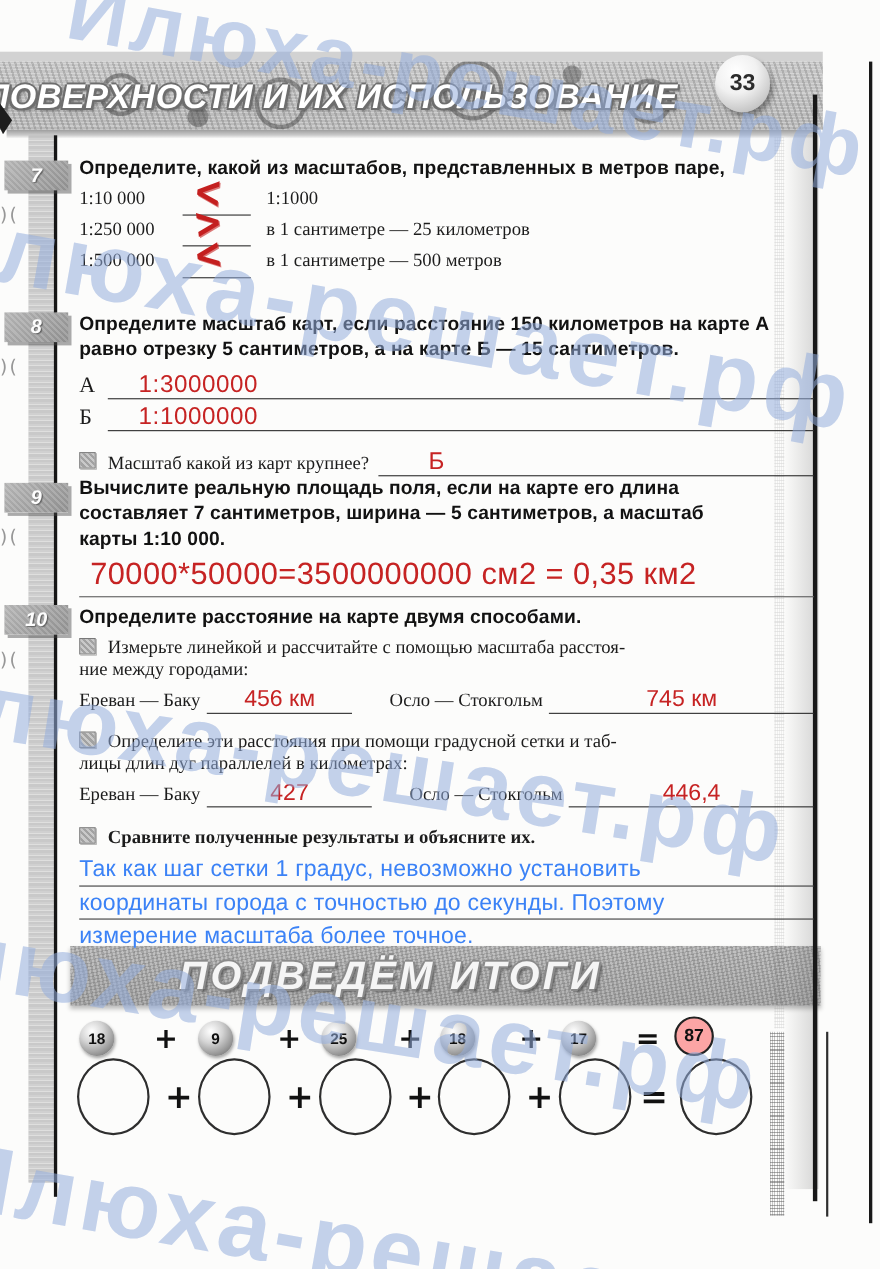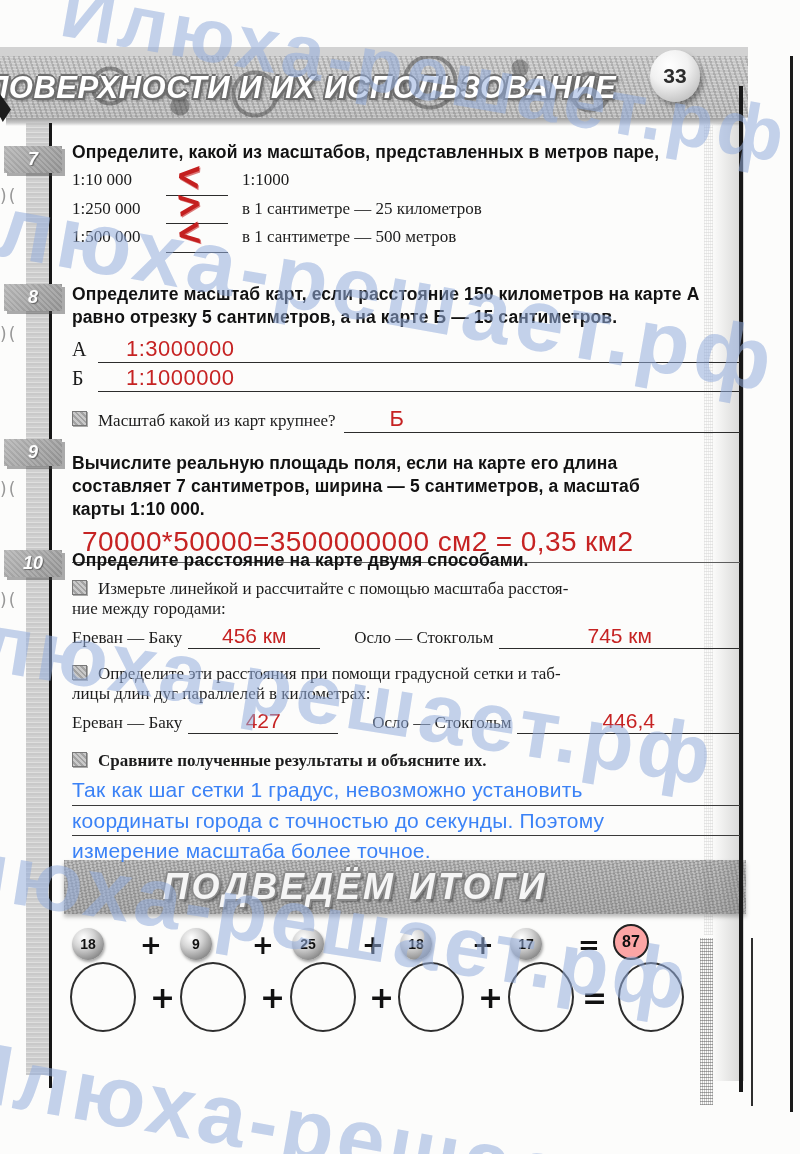--- a/index.html
+++ b/index.html
@@ -182,21 +182,21 @@
       <span class="serif anslabel">Б</span>
       <span class="blankfill"><span class="red ansred">1:1000000</span></span>
     </div>
     <div class="qrow">
       <span class="chk"></span>
       <span class="serif" style="white-space:nowrap">Масштаб какой из карт крупнее?</span>
       <span class="qblank"><span class="red qred">Б</span></span>
     </div>
   </div>
 
-  <div class="blk" style="top:452px">
+  <div class="blk" style="top:432px">
     <div class="bline">Вычислите реальную площадь поля, если на карте его длина</div>
     <div class="bline">составляет 7 сантиметров, ширина — 5 сантиметров, а масштаб</div>
     <div class="bline">карты 1:10 000.</div>
     <div class="red t9ans">70000*50000=3500000000 см2 = 0,35 км2</div>
   </div>
 
   <div class="blk" style="top:549px">
     <div class="bline">Определите расстояние на карте двумя способами.</div>
     <div class="serif" style="margin-top:7px"><span class="chk"></span><span>Измерьте линейкой и рассчитайте с помощью масштаба расстоя-</span></div>
     <div class="serif">ние между городами:</div>

